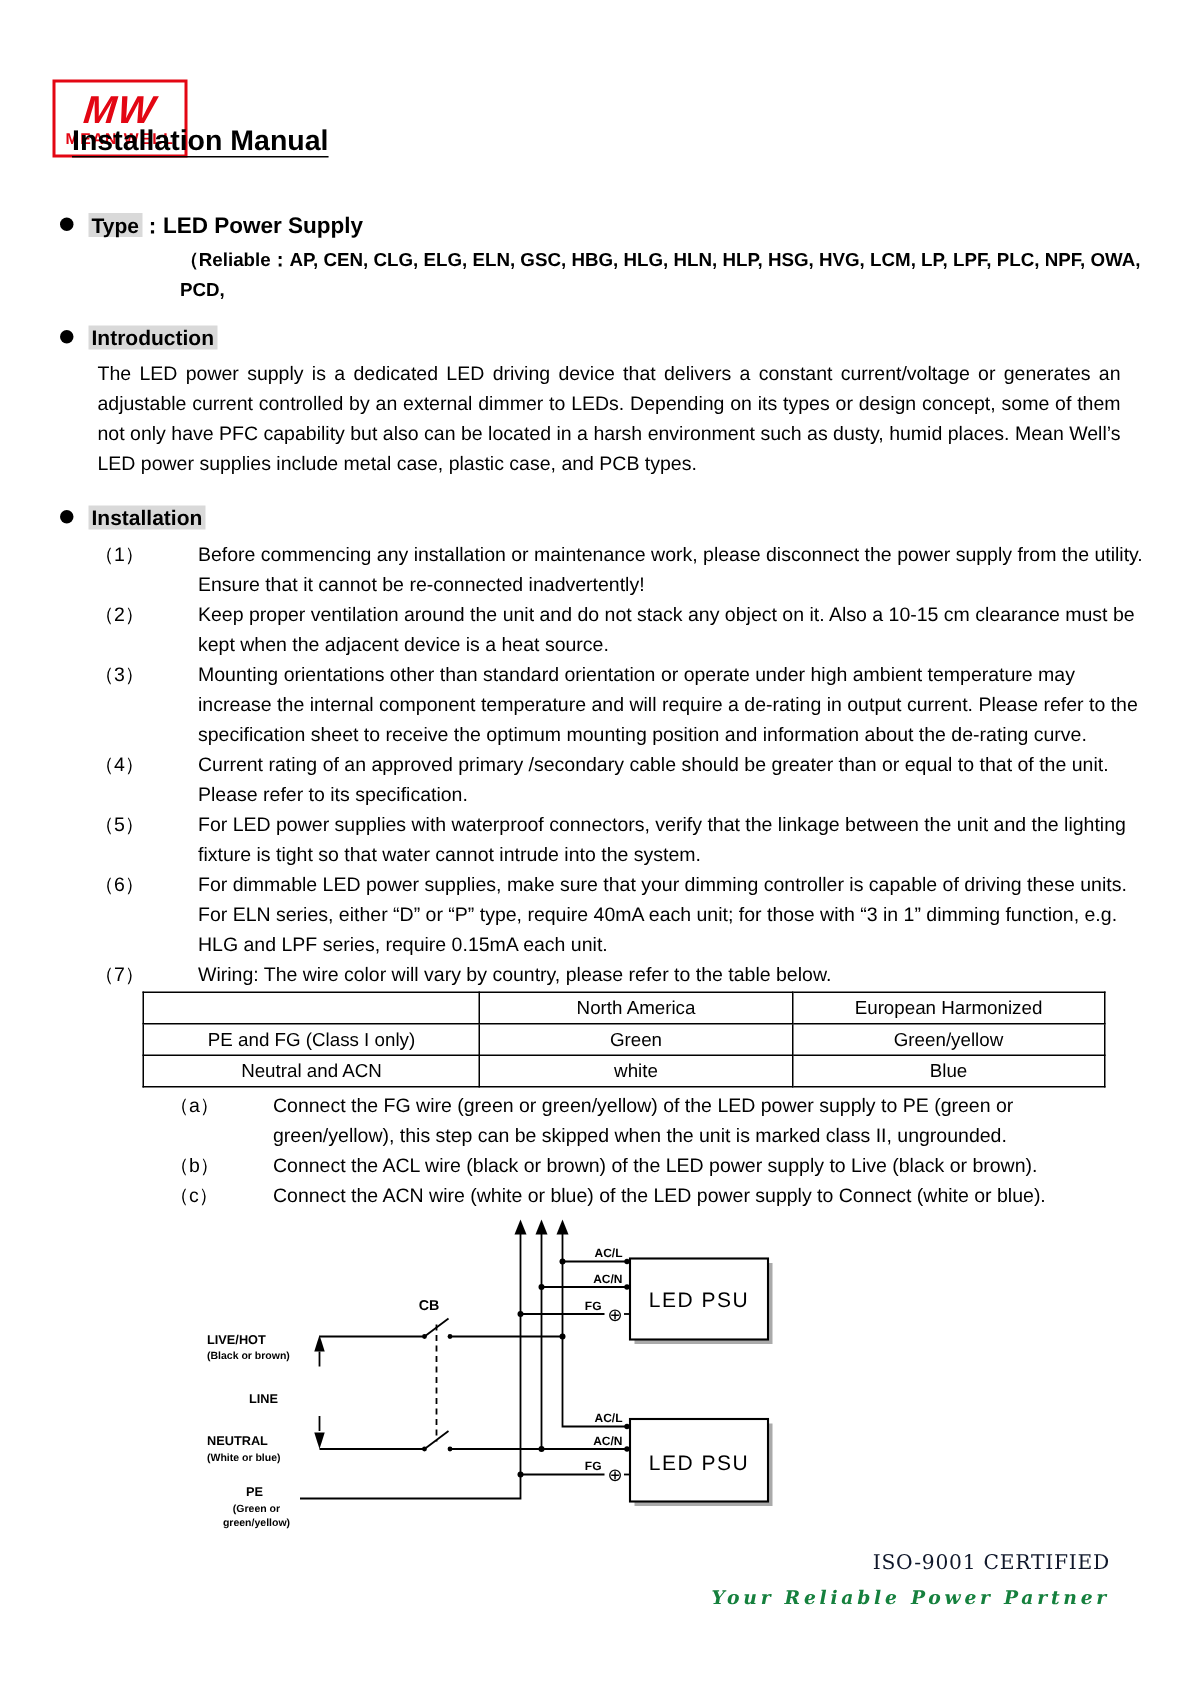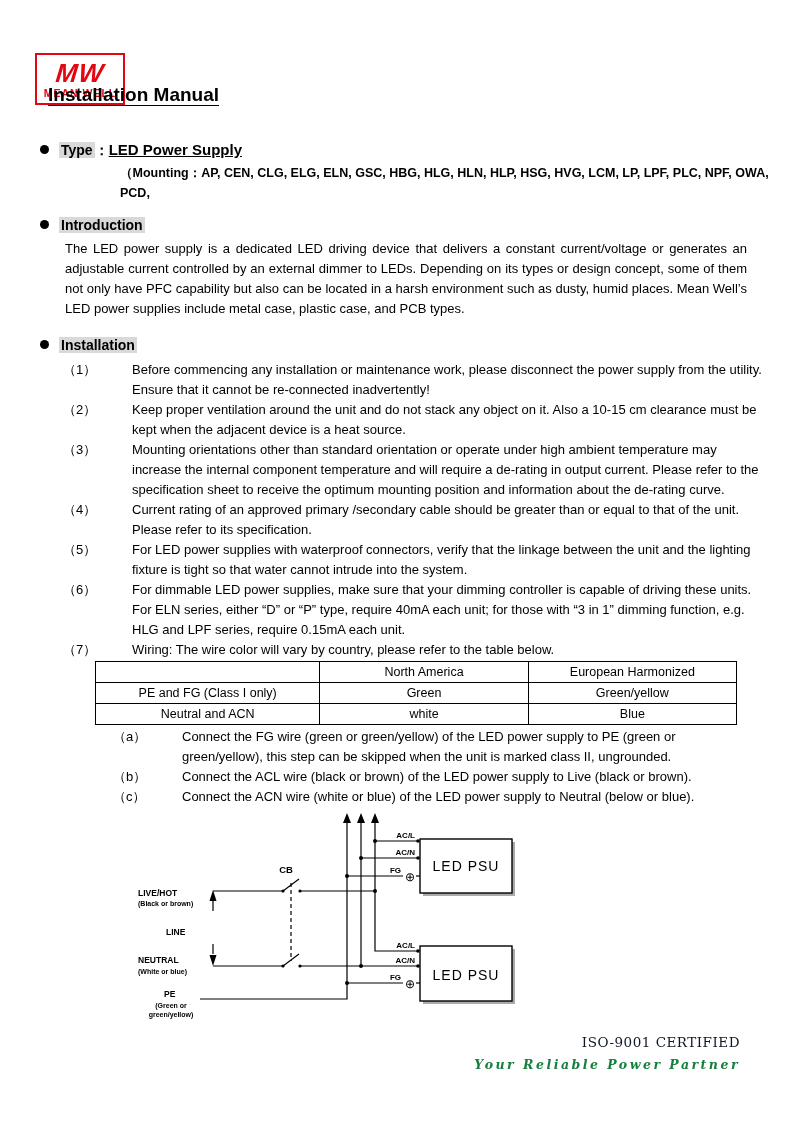--- a/index.html
+++ b/index.html
@@ -30,21 +30,21 @@
   :root { --red:#e30613; --hl:#d9d9d9; }
   
   .content { padding-top:140px; font-size:13px; line-height:20px; }
   .bullet {
     display:inline-block; width:9px; height:9px; border-radius:50%;
     background:#000; margin-right:10px; vertical-align:1px;
   }
   .sec-head { margin-left:40px; }
   .hl { background:var(--hl); font-weight:bold; font-size:14px; padding:0 2px; }
   .type-colon { font-weight:bold; font-size:14px; }
-  .type-value { font-weight:bold; font-size:15px;text-decoration:underline; }
+  .type-value { font-weight:bold; font-size:15px; }
   .fam-line1 { margin:2px 30px 0 120px; font-weight:bold; font-size:12.5px; }
   .fam-line2 { margin:0 32px 0 120px; text-align:center; font-weight:bold; font-size:12.5px; }
   .intro-head { margin-top:12px; }
   .intro-body { margin:3px 55px 0 65px; text-align:justify; }
   .inst-head { margin-top:16px; }
   .inst-items { margin-top:4px; }
   .inst-item { display:flex; margin:0 40px 0 63px; }
   .item-num { flex:0 0 34px; }
   .item-text { flex:1;margin-left:35px; }
   .wiring-table {
@@ -93,21 +93,21 @@
     <div class="logo-mw">MW</div>
     <div class="logo-brand">MEAN WELL</div>
   </div>
   <h1 class="title">Installation Manual</h1>
 
   <div class="content">
 
     <div class="sec-head">
       <span class="bullet"></span><span class="hl">Type</span><span class="type-colon">：</span><span class="type-value">LED Power Supply</span>
     </div>
-    <div class="fam-line1">（Mounting：AP, CEN, CLG, ELG, ELN, GSC, HBG, HLG, HLN, HLP, HSG, HVG, LCM, LP, LPF, PLC, NPF, OWA, PCD,</div>
+    <div class="fam-line1">（Reliable：AP, CEN, CLG, ELG, ELN, GSC, HBG, HLG, HLN, HLP, HSG, HVG, LCM, LP, LPF, PLC, NPF, OWA, PCD,</div>
 
     <div class="sec-head intro-head">
       <span class="bullet"></span><span class="hl">Introduction</span>
     </div>
     <p class="intro-body">The LED power supply is a dedicated LED driving device that delivers a constant current/voltage or generates an adjustable current controlled by an external dimmer to LEDs. Depending on its types or design concept, some of them not only have PFC capability but also can be located in a harsh environment such as dusty, humid places. Mean Well’s LED power supplies include metal case, plastic case, and PCB types.</p>
 
     <div class="sec-head inst-head">
       <span class="bullet"></span><span class="hl">Installation</span>
     </div>
 
@@ -166,21 +166,21 @@
       <div class="sub-step">
         <span class="item-num">（a）</span>
         <span class="item-text">Connect the FG wire (green or green/yellow) of the LED power supply to PE (green or green/yellow), this step can be skipped when the unit is marked class II, ungrounded.</span>
       </div>
       <div class="sub-step">
         <span class="item-num">（b）</span>
         <span class="item-text">Connect the ACL wire (black or brown) of the LED power supply to Live (black or brown).</span>
       </div>
       <div class="sub-step">
         <span class="item-num">（c）</span>
-        <span class="item-text">Connect the ACN wire (white or blue) of the LED power supply to Neutral (below or blue).</span>
+        <span class="item-text">Connect the ACN wire (white or blue) of the LED power supply to Connect (white or blue).</span>
       </div>
     </div>
 
     <svg class="diagram" width="450" height="215" viewBox="0 0 450 215">
 
       <polygon points="217,2 213,12 221,12"></polygon>
       <polygon points="231,2 227,12 235,12"></polygon>
       <polygon points="245,2 241,12 249,12"></polygon>
 
       <path d="M217 10 V188 H70"></path>

